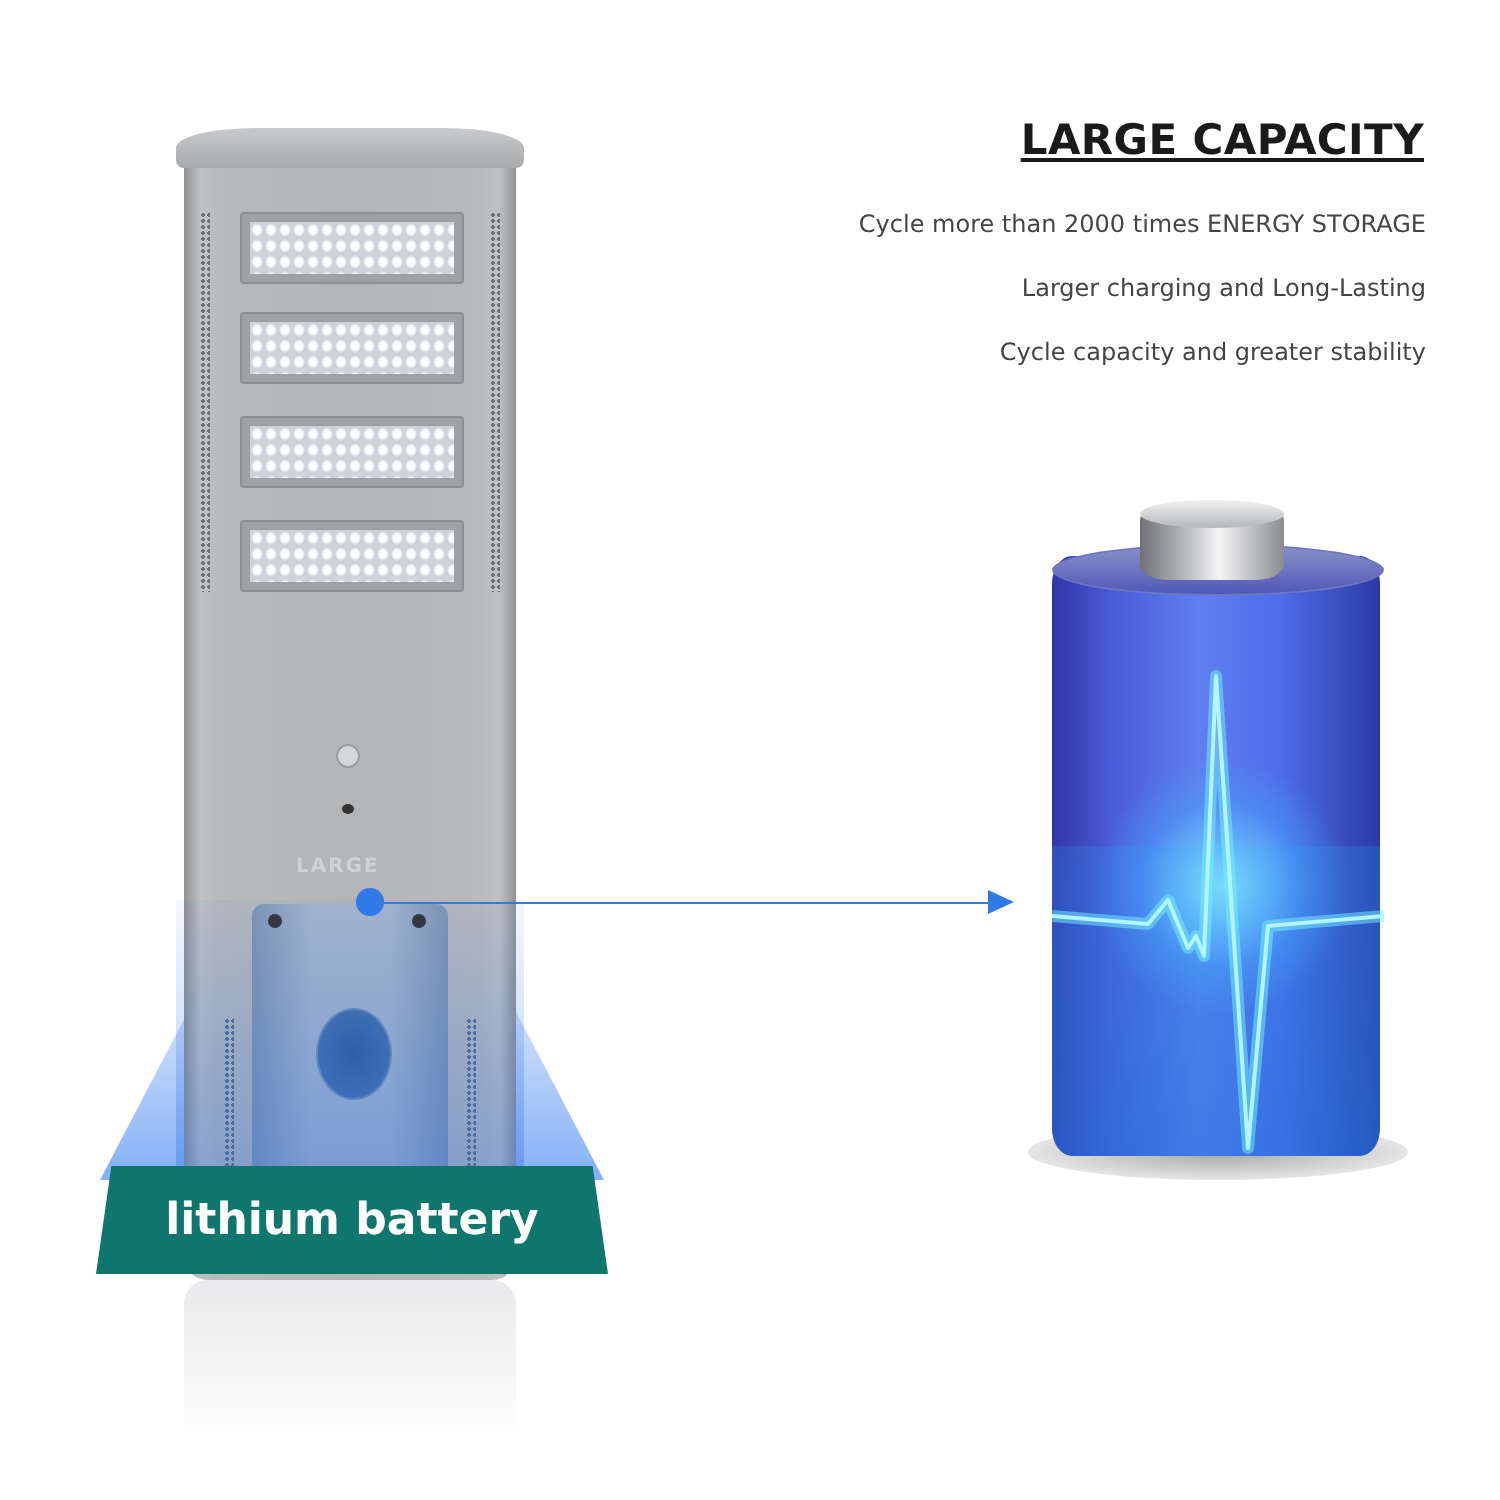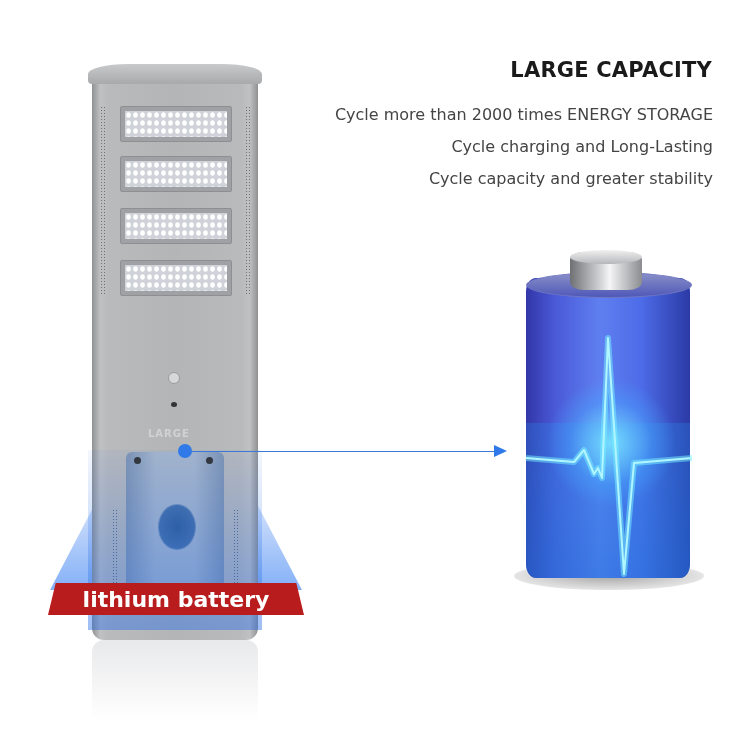--- a/index.html
+++ b/index.html
@@ -1,18 +1,18 @@
 <!DOCTYPE html>
 <html><head>
 <meta charset="utf-8">
 <style>
   html,body{margin:0;padding:0;background:#ffffff;}
   body{width:750px;height:750px;position:relative;overflow:hidden;font-family:"DejaVu Sans","Liberation Sans",sans-serif;}
-  .heading{position:absolute;right:38px;top:58px;font-size:21px;font-weight:bold;color:#1a1a1a;letter-spacing:0.2px;text-align:right;}
-  .feat{position:absolute;right:37px;font-size:16px;color:#444;text-align:right;white-space:nowrap;}
+  .heading{position:absolute;right:38px;top:58px;font-size:21px;font-weight:bold;color:#1a1a1a;letter-spacing:0.2px;text-align:right;text-decoration:underline;}
+  .feat{position:absolute;right:37px;font-size:12px;color:#444;text-align:right;white-space:nowrap;}
   .f1{top:105px;} .f2{top:137px;} .f3{top:169px;}
 
   
   .lamp{position:absolute;left:88px;top:64px;width:174px;height:580px;}
   .lamp-top{position:absolute;left:0;top:0;width:174px;height:20px;background:linear-gradient(#c9cacc,#a7a9ab);border-radius:40px 40px 4px 4px / 10px 10px 4px 4px;}
   .lamp-body{position:absolute;left:4px;top:16px;width:166px;height:560px;background:linear-gradient(90deg,#8f9193 0,#c0c1c3 5%,#b9babc 10%,#b3b5b7 50%,#b9babc 90%,#c0c1c3 95%,#8f9193 100%);border-radius:2px 2px 12px 12px;}
   .vent{position:absolute;top:42px;width:5px;height:190px;background-image:radial-gradient(#6e7072 40%,transparent 45%);background-size:3px 3px;}
   .vent.l{left:12px;} .vent.r{right:12px;}
   .vent2{position:absolute;top:445px;width:5px;height:80px;background-image:radial-gradient(#4a6da0 40%,transparent 45%);background-size:3px 3px;}
   .vent2.l{left:24px;} .vent2.r{right:24px;}
@@ -21,21 +21,21 @@
   .sensor{position:absolute;left:80px;top:308px;width:10px;height:10px;border-radius:50%;background:#d6d8da;border:1px solid #9a9c9e;}
   .screw{position:absolute;left:83px;top:338px;width:6px;height:5px;border-radius:50%;background:#333;}
   .logo{position:absolute;left:60px;top:364px;font-size:10px;font-weight:bold;color:#d0d2d4;letter-spacing:1px;}
   .bracket{position:absolute;left:38px;top:388px;width:98px;height:150px;background:linear-gradient(90deg,#7f94b2,#a7b6cb 30%,#a7b6cb 70%,#7f94b2);border-radius:6px;}
   .hole{position:absolute;left:70px;top:440px;width:36px;height:44px;border-radius:50%;background:radial-gradient(#2f5b96,#4d77ad);border:1px solid #6d8cb6;}
   .bolt{position:absolute;width:7px;height:7px;border-radius:50%;background:#333;top:393px;}
   .glow{position:absolute;left:0;top:386px;width:174px;height:180px;background:linear-gradient(rgba(40,110,230,0.05),rgba(40,110,230,0.45));pointer-events:none;}
   .beam{position:absolute;left:50px;top:455px;width:252px;height:135px;background:linear-gradient(rgba(30,110,240,0),rgba(30,110,240,0.55));clip-path:polygon(28% 0,72% 0,100% 100%,0 100%);}
   .reflect{position:absolute;left:92px;top:640px;width:166px;height:80px;background:linear-gradient(rgba(190,192,196,0.35),rgba(255,255,255,0));border-radius:12px 12px 0 0;}
 
-  .label-band{position:absolute;left:48px;top:583px;width:256px;height:32px;background:#b91c1c;clip-path:polygon(3% 0,97% 0,100% 100%,0 100%);display:flex;align-items:center;justify-content:center;}
+  .label-band{position:absolute;left:48px;top:583px;width:256px;height:54px;background:#0f766e;clip-path:polygon(3% 0,97% 0,100% 100%,0 100%);display:flex;align-items:center;justify-content:center;}
   .label-text{color:#ffffff;font-size:22px;font-weight:bold;font-family:"DejaVu Sans",sans-serif;}
 
   .dot{position:absolute;left:178px;top:444px;width:14px;height:14px;border-radius:50%;background:#2f7ae8;}
   .line{position:absolute;left:188px;top:451px;width:308px;height:1px;background:#3a7ad6;}
   .arrowhead{position:absolute;left:494px;top:445px;width:0;height:0;border-top:6px solid transparent;border-bottom:6px solid transparent;border-left:13px solid #2f7ae8;}
 
   
   .battery{position:absolute;left:524px;top:252px;width:170px;height:340px;}
   .bat-shadow{position:absolute;left:-10px;top:310px;width:190px;height:28px;border-radius:50%;background:radial-gradient(rgba(0,0,0,0.35),rgba(0,0,0,0));}
   .bat-body{position:absolute;left:2px;top:26px;width:164px;height:300px;border-radius:10px/14px;background:linear-gradient(90deg,#3236a8 0,#4a5ad8 18%,#5f7ff0 45%,#4d6ce8 70%,#2b3aa6 100%);overflow:hidden;}
@@ -44,21 +44,21 @@
   .bat-rim{position:absolute;left:2px;top:20px;width:164px;height:24px;border-radius:50%;background:linear-gradient(#8a90c8,#4f58b8);border:1px solid #6f76c2;}
   .bat-cap{position:absolute;left:46px;top:0;width:72px;height:38px;border-radius:14px/8px;background:linear-gradient(90deg,#6e7074,#d9dadc 45%,#f5f5f6 55%,#8a8c90);}
   .bat-cap-top{position:absolute;left:46px;top:-2px;width:72px;height:14px;border-radius:50%;background:linear-gradient(#f0f0f0,#b5b7ba);}
   .pulse{position:absolute;left:0;top:26px;}
 </style>
 </head>
 <body>
 
 <div class="heading">LARGE CAPACITY</div>
 <div class="feat f1">Cycle more than 2000 times ENERGY STORAGE</div>
-<div class="feat f2">Cycle charging and Long-Lasting</div>
+<div class="feat f2">Larger charging and Long-Lasting</div>
 <div class="feat f3">Cycle capacity and greater stability</div>
 
 <div class="beam"></div>
 
 <div class="lamp">
   <div class="lamp-body"></div>
   <div class="lamp-top"></div>
   <div class="vent l"></div>
   <div class="vent r"></div>
   <div class="led" style="top:42px">

